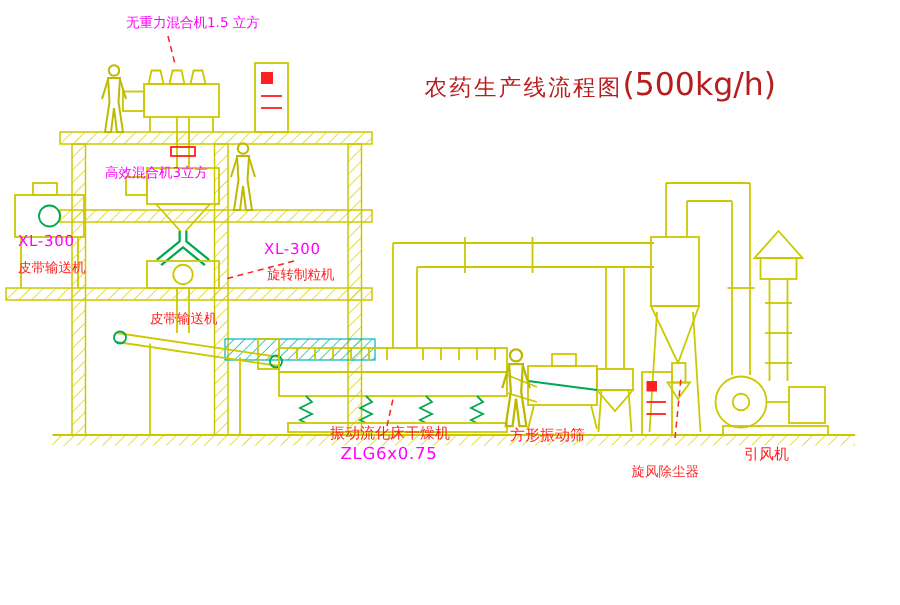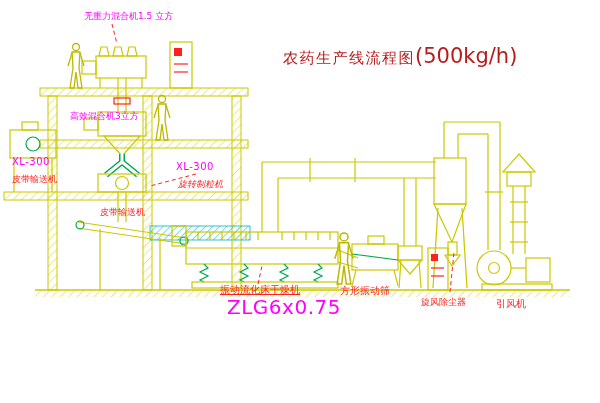--- a/index.html
+++ b/index.html
@@ -7,21 +7,21 @@
     position:relative;width:600px;height:403px;background:#ffffff;overflow:hidden;
     font-family:"DejaVu Sans","Liberation Sans",sans-serif;
   }
   .stage svg{position:absolute;left:0;top:0;}
   .lbl{position:absolute;white-space:nowrap;line-height:1.05;}
   .red{color:#ff1f1f;}
   .mag{color:#ff00ff;text-align:right;}
   .s9{font-size:9px;}
   .s10{font-size:10px;}
   .s13{font-size:10px;letter-spacing:.5px;}
-  .s14{font-size:20px;letter-spacing:.5px;}
+  .s14{font-size:11px;letter-spacing:.5px;}
   .title{position:absolute;left:283px;top:44px;color:#b91c1c;}
   .title .cn{font-size:15px;letter-spacing:1.5px;}
   .title .cap{font-size:21px;}
 </style>
 </head>
 <body>
 
 <div class="stage">
 
   <svg width="600" height="403" viewBox="0 0 600 403">
@@ -222,21 +222,21 @@
 
   <div class="title">
     <span class="cn">农药生产线流程图</span><span class="cap">(500kg/h)</span>
   </div>
 
   <div class="lbl mag s9" style="left:84px;top:12px;">无重力混合机1.5 立方</div>
   <div class="lbl mag s9" style="left:58px;top:112px;padding-left:12px;">高效混合机3立方</div>
   <div class="lbl mag s13" style="left:12px;top:157px;">XL-300</div>
   <div class="lbl red s9" style="left:12px;top:175px;">皮带输送机</div>
   <div class="lbl mag s13" style="left:176px;top:162px;">XL-300</div>
-  <div class="lbl red s9" style="left:178px;top:180px;font-style:italic;">旋转制粒机</div>
+  <div class="lbl red s9" style="left:178px;top:180px;">旋转制粒机</div>
   <div class="lbl red s9" style="left:100px;top:208px;font-family:Liberation Serif, serif;">皮带输送机</div>
-  <div class="lbl red s10" style="left:220px;top:285px;text-decoration:underline;">振动流化床干燥机</div>
+  <div class="lbl red s10" style="left:220px;top:285px;">振动流化床干燥机</div>
   <div class="lbl mag s14" style="left:227px;top:297px;">ZLG6x0.75</div>
   <div class="lbl red s10" style="left:340px;top:286px;">方形振动筛</div>
-  <div class="lbl red s9" style="left:421px;top:298px;">旋风除尘器</div>
+  <div class="lbl red s9" style="left:421px;top:311px;">旋风除尘器</div>
   <div class="lbl red s10" style="left:496px;top:299px;">引风机</div>
 
 </div>
 
 </body></html>

